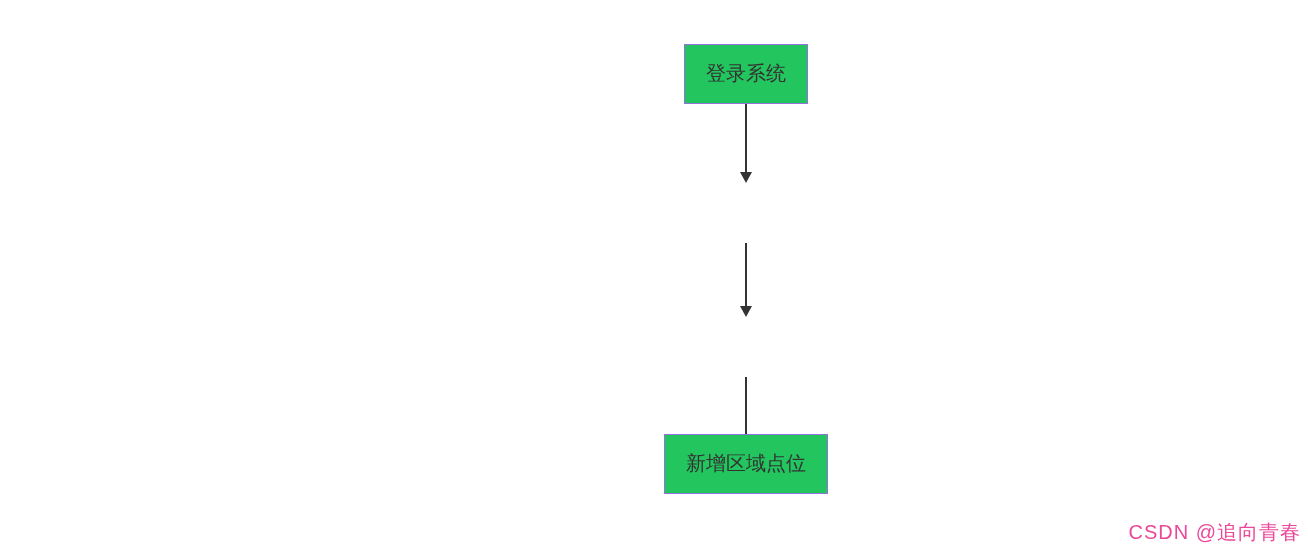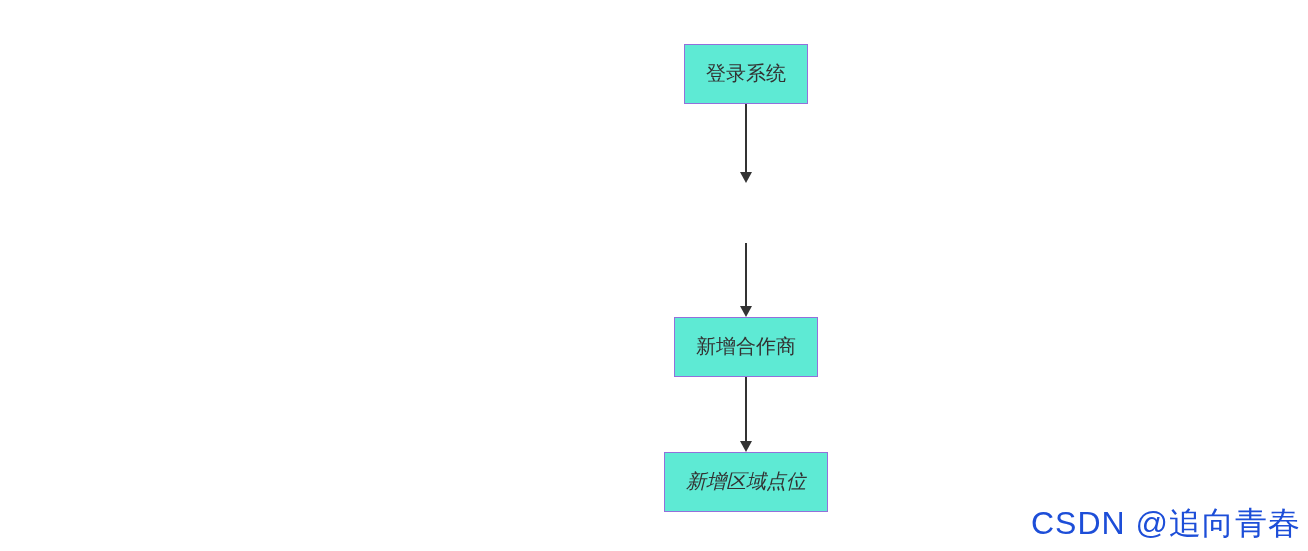--- a/index.html
+++ b/index.html
@@ -14,31 +14,31 @@
     background: #ffffff;
     overflow: hidden;
   }
   .node {
     position: absolute;
     left: 746px;
     transform: translateX(-50%);
     height: 60px;
     line-height: 56px;
     padding: 0 21px;
-    background: #5eead4;
+    background: #22c55e;
     border: 1.5px solid #9370DB;
     color: #333333;
     font-size: 20px;
     text-align: center;
     white-space: nowrap;
   }
   .node-1 { top: 44px; }
   .node-2 { top: 183px; }
   .node-3 { top: 317px; }
-  .node-4 { top: 452px; font-style: italic; }
+  .node-4 { top: 434px; }
 
   .edge {
     position: absolute;
     left: 746px;
     transform: translateX(-50%);
     width: 14px;
   }
   .edge-1 { top: 104px; height: 79px; }
   .edge-2 { top: 243px; height: 74px; }
   .edge-3 { top: 377px; height: 75px; }
@@ -59,22 +59,22 @@
     width: 0;
     height: 0;
     border-left: 6.5px solid transparent;
     border-right: 6.5px solid transparent;
     border-top: 11px solid #333333;
   }
   .watermark {
     position: absolute;
     right: 7px;
     bottom: 5px;
-    font-size: 32px;
-    color: #1d4ed8;
+    font-size: 20px;
+    color: #ec4899;
     letter-spacing: 1px;
     white-space: nowrap;
     text-shadow: 1px 1px 0 #ffffff;
   }
 </style>
 </head>
 <body>
 
 <div class="canvas">
 
@@ -84,21 +84,20 @@
     <div class="line"></div>
     <div class="head"></div>
   </div>
 
 
   <div class="edge edge-2">
     <div class="line"></div>
     <div class="head"></div>
   </div>
 
-  <div class="node node-3">新增合作商</div>
 
   <div class="edge edge-3">
     <div class="line"></div>
     <div class="head"></div>
   </div>
 
   <div class="node node-4">新增区域点位</div>
 
   <div class="watermark">CSDN @追向青春</div>
 

